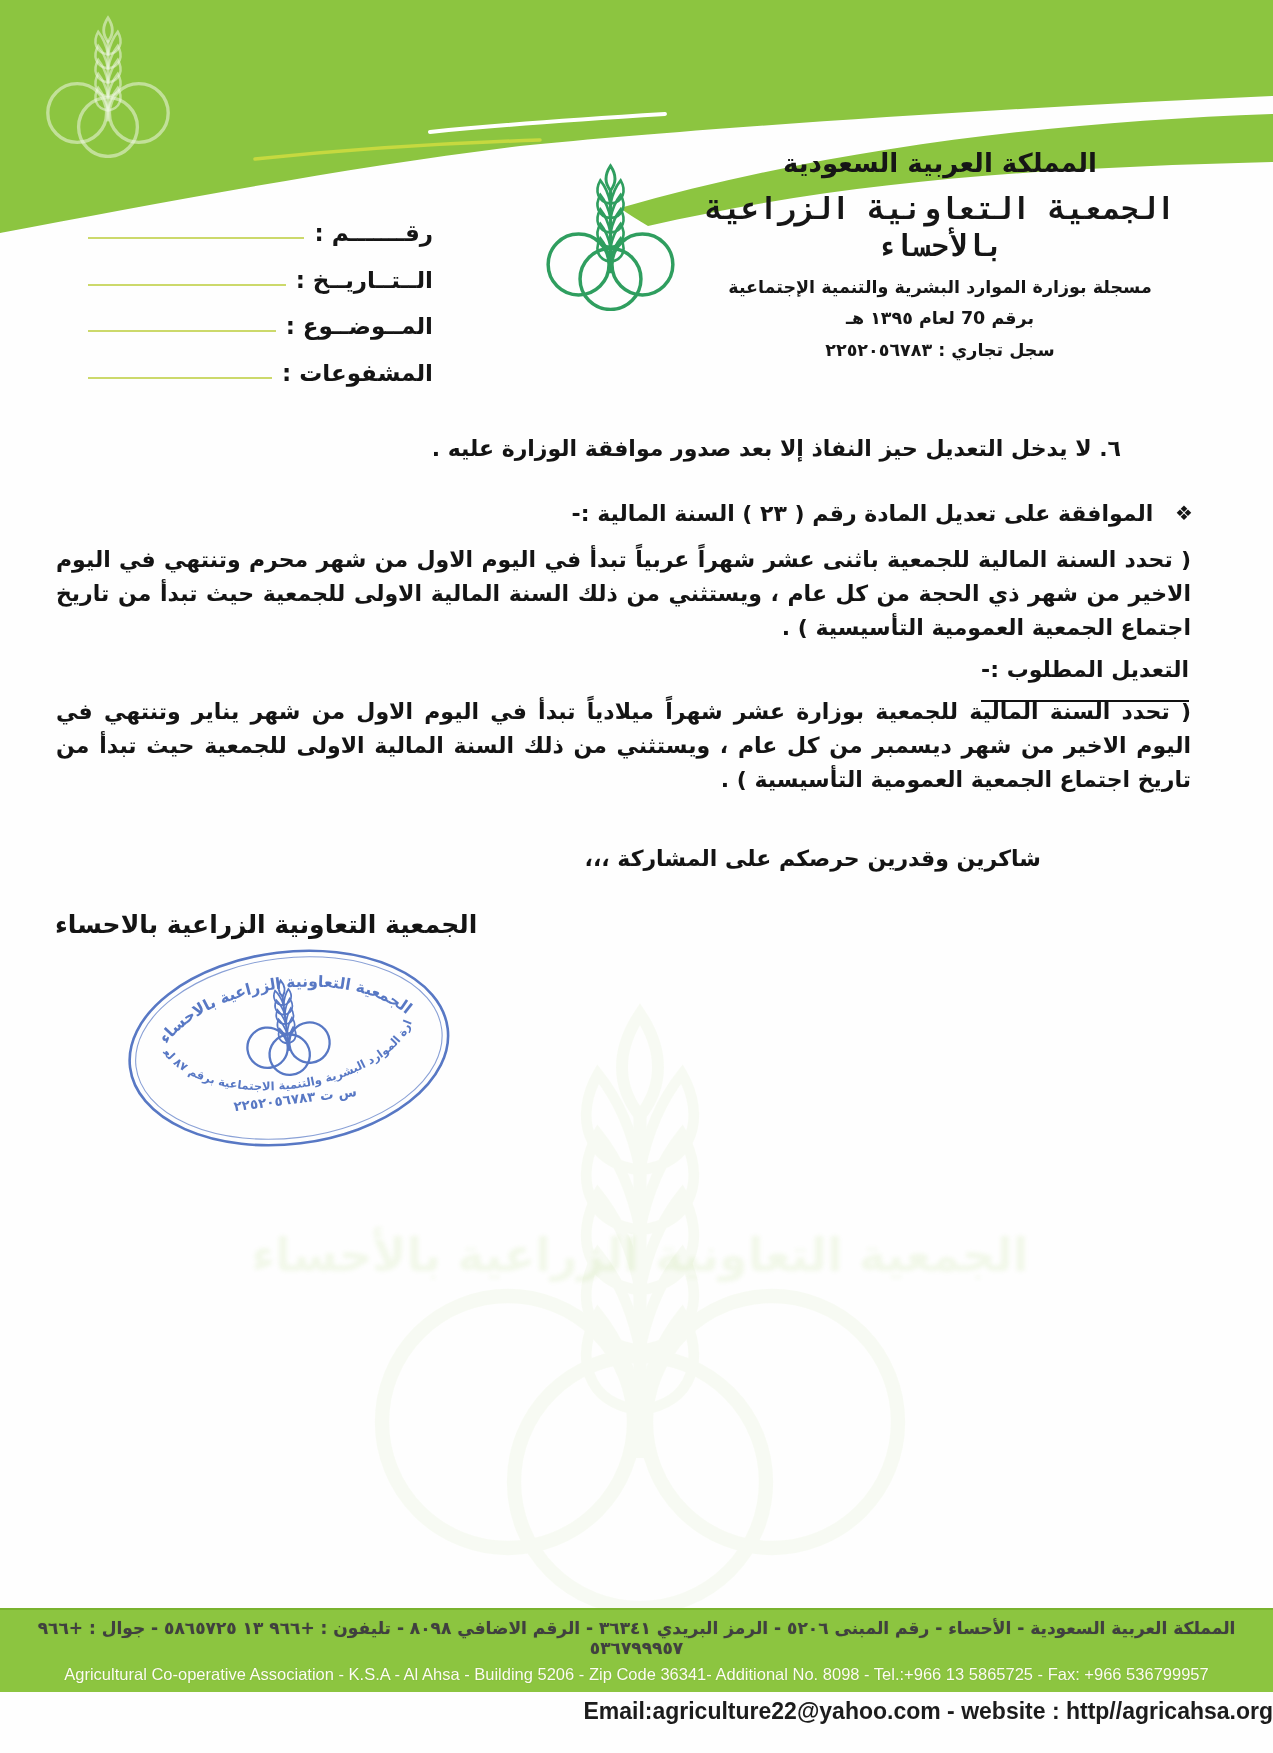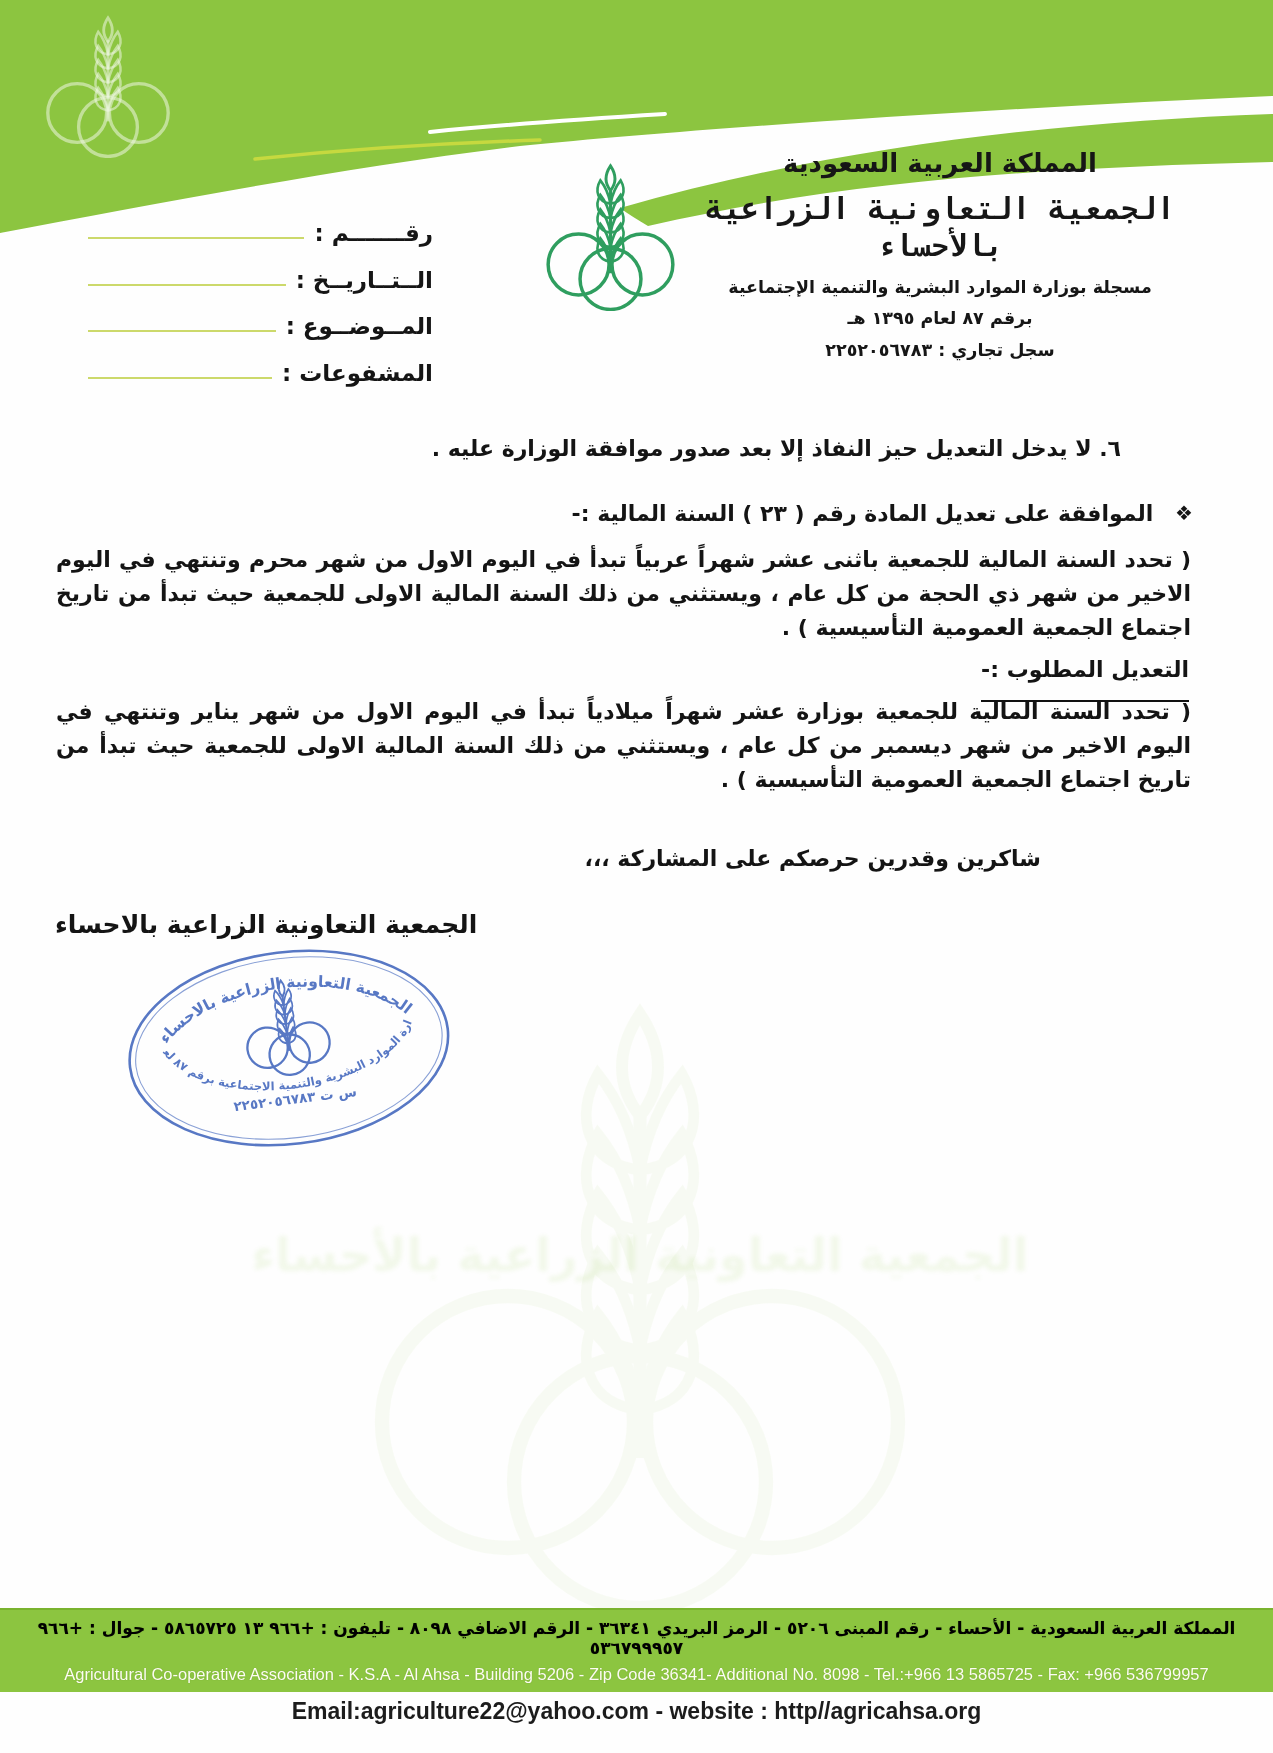--- a/index.html
+++ b/index.html
@@ -55,29 +55,29 @@
     position:absolute;left:250px;top:1228px;width:780px;text-align:center;direction:rtl;
     font-size:46px;font-weight:bold;color:var(--band-green);opacity:.10;filter:blur(2px);
   }
   
   .footer-band{
     position:absolute;left:0;top:1608px;width:1273px;height:84px;
     background:var(--band-green);border-top:2px solid #7ab32e;
     display:flex;flex-direction:column;justify-content:center;gap:7px;
   }
   .footer-ar{
-    direction:rtl;text-align:center;color:#000000;font-weight:bold;font-size:17px;
+    direction:rtl;text-align:center;color:#404040;font-weight:bold;font-size:17px;
     text-shadow:0 0 1px rgba(90,130,30,.6);
   }
   .footer-en{
     text-align:center;color:#fdfdf2;font-size:16.5px;
     font-family:"Liberation Sans",sans-serif;text-shadow:0 0 1px rgba(90,130,30,.5);
   }
   .email-line{
-    position:absolute;left:0;top:1698px;width:1273px;text-align:center;
+    position:absolute;left:0;top:1698px;width:1273px;text-align:right;
     font-family:"Liberation Sans",sans-serif;font-weight:bold;font-size:23px;color:#1c1c1c;
   }
 </style>
 </head>
 <body>
 
 <div class="page">
 
   <svg width="0" height="0" style="position:absolute" aria-hidden="true">
     <defs>
@@ -113,21 +113,21 @@
   </svg>
 
   <svg class="center-logo" width="145" height="151" viewBox="0 0 100 104">
     <use href="#coop-logo"></use>
   </svg>
 
   <div class="org-block">
     <div class="org-country">المملكة العربية السعودية</div>
     <div class="org-name">الجمعية التعاونية الزراعية بالأحساء</div>
     <div class="org-reg1">مسجلة بوزارة الموارد البشرية والتنمية  الإجتماعية</div>
-    <div class="org-reg2">برقم ٨٧ لعام ١٣٩٥ هـ</div>
+    <div class="org-reg2">برقم 70 لعام ١٣٩٥ هـ</div>
     <div class="org-cr">سجل تجاري : ٢٢٥٢٠٥٦٧٨٣</div>
   </div>
 
   <div class="fields">
     <div class="field-row">
       <span class="field-label">رقـــــــم :</span>
       <span class="field-line"></span>
     </div>
     <div class="field-row">
       <span class="field-label">الــتــاريــخ :</span>

